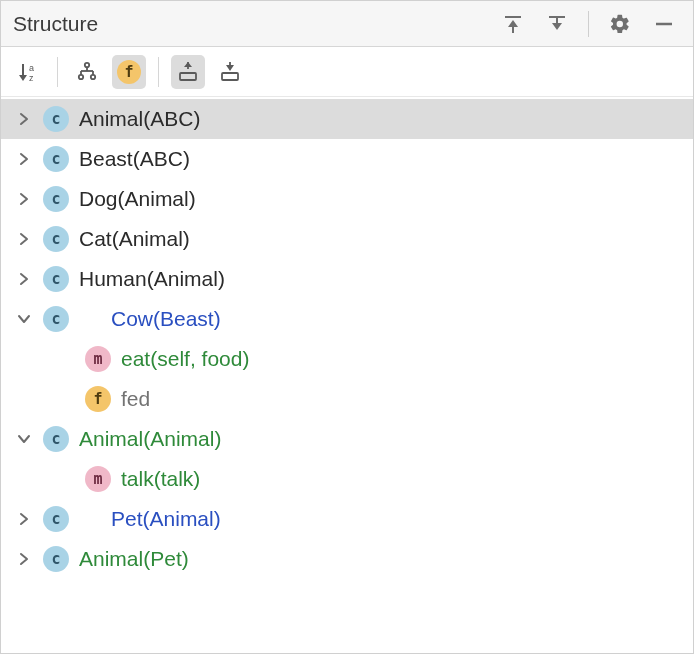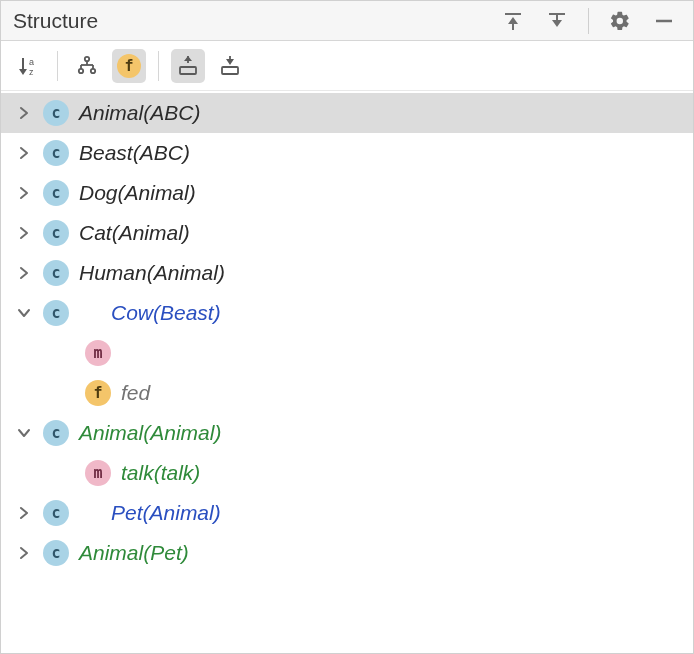--- a/index.html
+++ b/index.html
@@ -14,21 +14,21 @@
   .panel {
     width: 100%;
     height: 100%;
     display: flex;
     flex-direction: column;
     border: 1px solid #d0d0d0;
   }
   .header {
     display: flex;
     align-items: center;
-    height: 40px;
+    height: 46px;
     padding: 16px 12px;
     background: #f6f6f6;
     border-bottom: 1px solid #d6d6d6;
   }
   .header-title {
     font-size: 21px;
     color: #3b3b3b;
     flex: 1;
   }
   .header-icons {
@@ -119,21 +119,20 @@
     font-family: ui-monospace, Menlo, Consolas, monospace;
     font-size: 15px;
     font-weight: 600;
     margin-right: 10px;
   }
   .ic-c { background: #a9d3e6; color: #30566a; }
   .ic-m { background: #f0b8c8; color: #6e2b42; }
   .ic-f { background: #f4c56a; color: #4e3b10; }
   .label {
     white-space: nowrap;
-    font-style: italic;
   }
   .c-default { color: #2b2b2b; }
   .c-blue { color: #2a4fc0; margin-left: 32px; }
   .c-green { color: #2f8a3a; }
   .c-olive { color: #737373; }
   .indent-1 { padding-left: 54px; }
 </style>
 </head>
 <body>
 
@@ -262,20 +261,21 @@
           <svg width="14" height="14" viewBox="0 0 14 14">
             <polyline points="2,4 7,10 12,4" fill="none" stroke="#6d6d6d" stroke-width="2" stroke-linecap="round" stroke-linejoin="round"></polyline>
           </svg>
         </div>
         <div class="icon-circle ic-c">c</div>
         <div class="label c-blue"><span>Cow</span><span>(Beast)</span></div>
       </div>
       <div class="row indent-1">
         <div class="arrow empty"></div>
         <div class="icon-circle ic-m">m</div>
+        <div class="label c-green"><span>eat</span><span>(self, food)</span></div>
       </div>
       <div class="row indent-1">
         <div class="arrow empty"></div>
         <div class="icon-circle ic-f">f</div>
         <div class="label c-olive"><span>fed</span></div>
       </div>
       <div class="row">
         <div class="arrow">
           <svg width="14" height="14" viewBox="0 0 14 14">
             <polyline points="2,4 7,10 12,4" fill="none" stroke="#6d6d6d" stroke-width="2" stroke-linecap="round" stroke-linejoin="round"></polyline>

